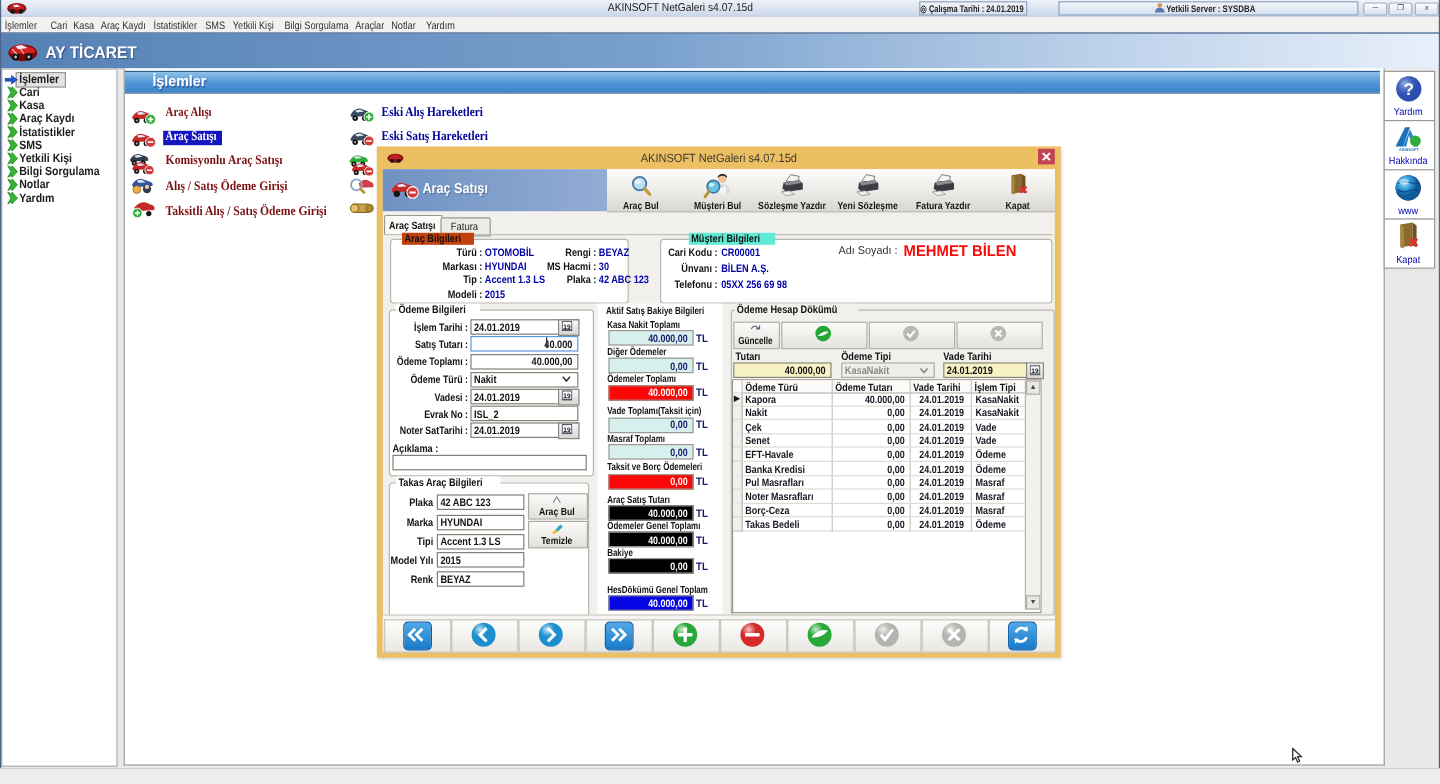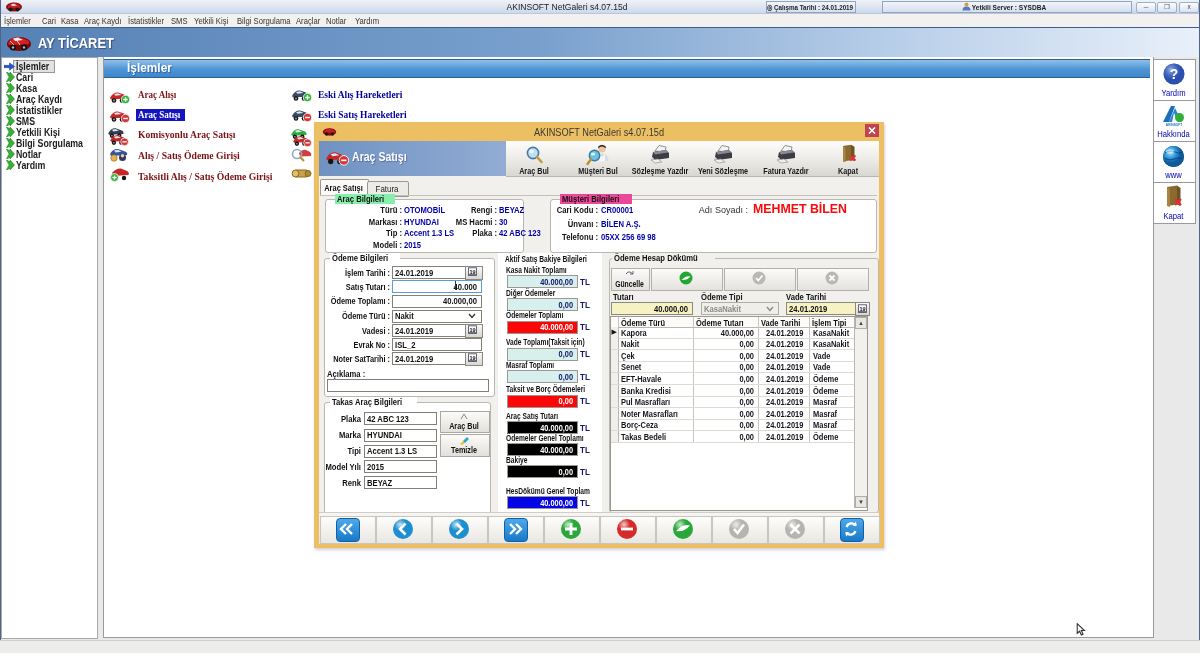--- a/index.html
+++ b/index.html
@@ -325,39 +325,39 @@
 <div style="position:absolute;top:166px;font-size:8.5px;color:#17171a;white-space:nowrap;font-weight:bold;left:615.0px;width:90px;text-align:center;transform:scaleX(0.85);transform-origin:50% 50%;">Sözleşme Yazdır</div>
 <div style="position:absolute;top:166px;font-size:8.5px;color:#17171a;white-space:nowrap;font-weight:bold;left:678.0px;width:90px;text-align:center;transform:scaleX(0.85);transform-origin:50% 50%;">Yeni Sözleşme</div>
 <div style="position:absolute;top:166px;font-size:8.5px;color:#17171a;white-space:nowrap;font-weight:bold;left:741.0px;width:90px;text-align:center;transform:scaleX(0.85);transform-origin:50% 50%;">Fatura Yazdır</div>
 <div style="position:absolute;top:166px;font-size:8.5px;color:#17171a;white-space:nowrap;font-weight:bold;left:803.0px;width:90px;text-align:center;transform:scaleX(0.85);transform-origin:50% 50%;">Kapat</div>
 <div class="abs" style="left:320px;top:179px;width:47px;height:16px;background:#fbfaf8;border:1px solid #9a988f;border-bottom:none;border-radius:2px 2px 0 0"></div>
 <div style="position:absolute;top:183px;font-size:8.8px;color:#111;white-space:nowrap;font-weight:bold;left:319.5px;width:47px;text-align:center;transform:scaleX(0.85);transform-origin:50% 50%;">Araç Satışı</div>
 <div class="abs" style="left:367px;top:181px;width:40px;height:14px;background:#edebe7;border:1px solid #9a988f;border-radius:2px 2px 0 0"></div>
 <div style="position:absolute;top:184px;font-size:8.8px;color:#222;white-space:nowrap;left:367.0px;width:40px;text-align:center;transform:scaleX(0.9);transform-origin:50% 50%;">Fatura</div>
 <div class="abs" style="left:320px;top:195px;width:557px;height:1px;background:#c2c0b8"></div>
 <div class="grp" style="left:325px;top:199px;width:197px;height:52px"></div>
-<div class="abs" style="left:335px;top:193.5px;background:#86efac;padding:0 2px">
+<div class="abs" style="left:335px;top:193.5px;background:#c2410c;padding:0 2px">
     <div style="font-weight:bold;font-size:9px;color:#111;transform:scaleX(0.85);transform-origin:0 50%;white-space:nowrap">Araç Bilgileri</div>
   </div>
 <div style="position:absolute;top:205px;font-size:9px;color:#111;white-space:nowrap;font-weight:bold;left:332px;width:70px;text-align:right;transform:scaleX(0.85);transform-origin:100% 50%;">Türü :</div>
 <div style="position:absolute;top:205px;font-size:9px;color:#0000a8;white-space:nowrap;font-weight:bold;left:404px;transform:scaleX(0.85);transform-origin:0 50%;">OTOMOBİL</div>
 <div style="position:absolute;top:216.5px;font-size:9px;color:#111;white-space:nowrap;font-weight:bold;left:332px;width:70px;text-align:right;transform:scaleX(0.85);transform-origin:100% 50%;">Markası :</div>
 <div style="position:absolute;top:216.5px;font-size:9px;color:#0000a8;white-space:nowrap;font-weight:bold;left:404px;transform:scaleX(0.85);transform-origin:0 50%;">HYUNDAI</div>
 <div style="position:absolute;top:228px;font-size:9px;color:#111;white-space:nowrap;font-weight:bold;left:332px;width:70px;text-align:right;transform:scaleX(0.85);transform-origin:100% 50%;">Tip :</div>
 <div style="position:absolute;top:228px;font-size:9px;color:#0000a8;white-space:nowrap;font-weight:bold;left:404px;transform:scaleX(0.85);transform-origin:0 50%;">Accent 1.3 LS</div>
 <div style="position:absolute;top:239.5px;font-size:9px;color:#111;white-space:nowrap;font-weight:bold;left:332px;width:70px;text-align:right;transform:scaleX(0.85);transform-origin:100% 50%;">Modeli :</div>
 <div style="position:absolute;top:239.5px;font-size:9px;color:#0000a8;white-space:nowrap;font-weight:bold;left:404px;transform:scaleX(0.85);transform-origin:0 50%;">2015</div>
 <div style="position:absolute;top:205px;font-size:9px;color:#111;white-space:nowrap;font-weight:bold;left:437px;width:60px;text-align:right;transform:scaleX(0.85);transform-origin:100% 50%;">Rengi :</div>
 <div style="position:absolute;top:205px;font-size:9px;color:#0000a8;white-space:nowrap;font-weight:bold;left:499px;transform:scaleX(0.85);transform-origin:0 50%;">BEYAZ</div>
 <div style="position:absolute;top:216.5px;font-size:9px;color:#111;white-space:nowrap;font-weight:bold;left:437px;width:60px;text-align:right;transform:scaleX(0.85);transform-origin:100% 50%;">MS Hacmi :</div>
 <div style="position:absolute;top:216.5px;font-size:9px;color:#0000a8;white-space:nowrap;font-weight:bold;left:499px;transform:scaleX(0.85);transform-origin:0 50%;">30</div>
 <div style="position:absolute;top:228px;font-size:9px;color:#111;white-space:nowrap;font-weight:bold;left:437px;width:60px;text-align:right;transform:scaleX(0.85);transform-origin:100% 50%;">Plaka :</div>
 <div style="position:absolute;top:228px;font-size:9px;color:#0000a8;white-space:nowrap;font-weight:bold;left:499px;transform:scaleX(0.85);transform-origin:0 50%;">42 ABC 123</div>
 <div class="grp" style="left:550px;top:199px;width:325px;height:52px"></div>
-<div class="abs" style="left:560px;top:193.5px;background:#ec4899;padding:0 2px">
+<div class="abs" style="left:574px;top:193.5px;background:#5eead4;padding:0 2px">
     <div style="font-weight:bold;font-size:9px;color:#111;transform:scaleX(0.85);transform-origin:0 50%;white-space:nowrap">Müşteri Bilgileri</div>
   </div>
 <div style="position:absolute;top:205px;font-size:9px;color:#111;white-space:nowrap;font-weight:bold;left:538px;width:60px;text-align:right;transform:scaleX(0.85);transform-origin:100% 50%;">Cari Kodu :</div>
 <div style="position:absolute;top:205px;font-size:9px;color:#0000a8;white-space:nowrap;font-weight:bold;left:601px;transform:scaleX(0.85);transform-origin:0 50%;">CR00001</div>
 <div style="position:absolute;top:218.5px;font-size:9px;color:#111;white-space:nowrap;font-weight:bold;left:538px;width:60px;text-align:right;transform:scaleX(0.85);transform-origin:100% 50%;">Ünvanı :</div>
 <div style="position:absolute;top:218.5px;font-size:9px;color:#0000a8;white-space:nowrap;font-weight:bold;left:601px;transform:scaleX(0.85);transform-origin:0 50%;">BİLEN A.Ş.</div>
 <div style="position:absolute;top:232px;font-size:9px;color:#111;white-space:nowrap;font-weight:bold;left:538px;width:60px;text-align:right;transform:scaleX(0.85);transform-origin:100% 50%;">Telefonu :</div>
 <div style="position:absolute;top:232px;font-size:9px;color:#0000a8;white-space:nowrap;font-weight:bold;left:601px;transform:scaleX(0.85);transform-origin:0 50%;">05XX 256 69 98</div>
 <div style="position:absolute;top:204px;font-size:9.5px;color:#333;white-space:nowrap;left:678px;width:70px;text-align:right;transform:scaleX(0.95);transform-origin:100% 50%;">Adı Soyadı :</div>
 <div style="position:absolute;top:201px;font-size:13px;color:#fa0a0a;white-space:nowrap;font-weight:bold;left:753px;transform:scaleX(0.95);transform-origin:0 50%;">MEHMET BİLEN</div>

